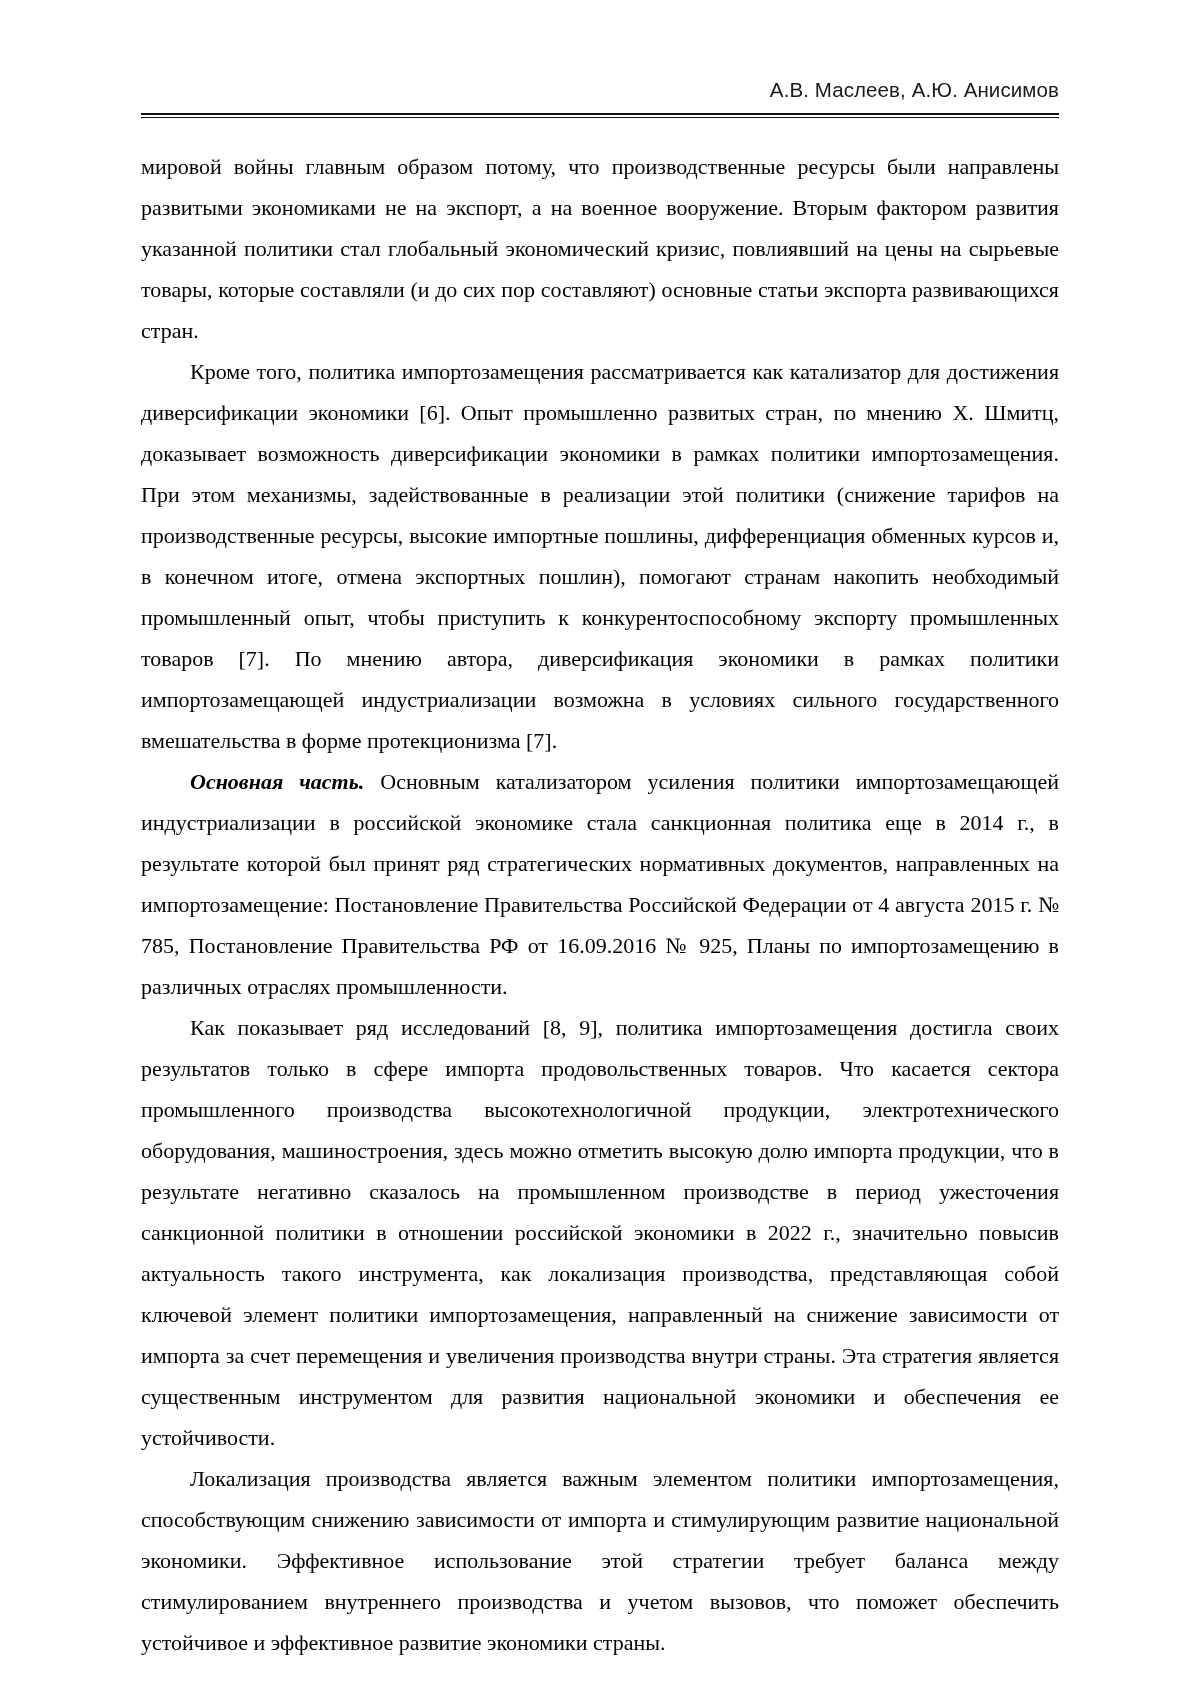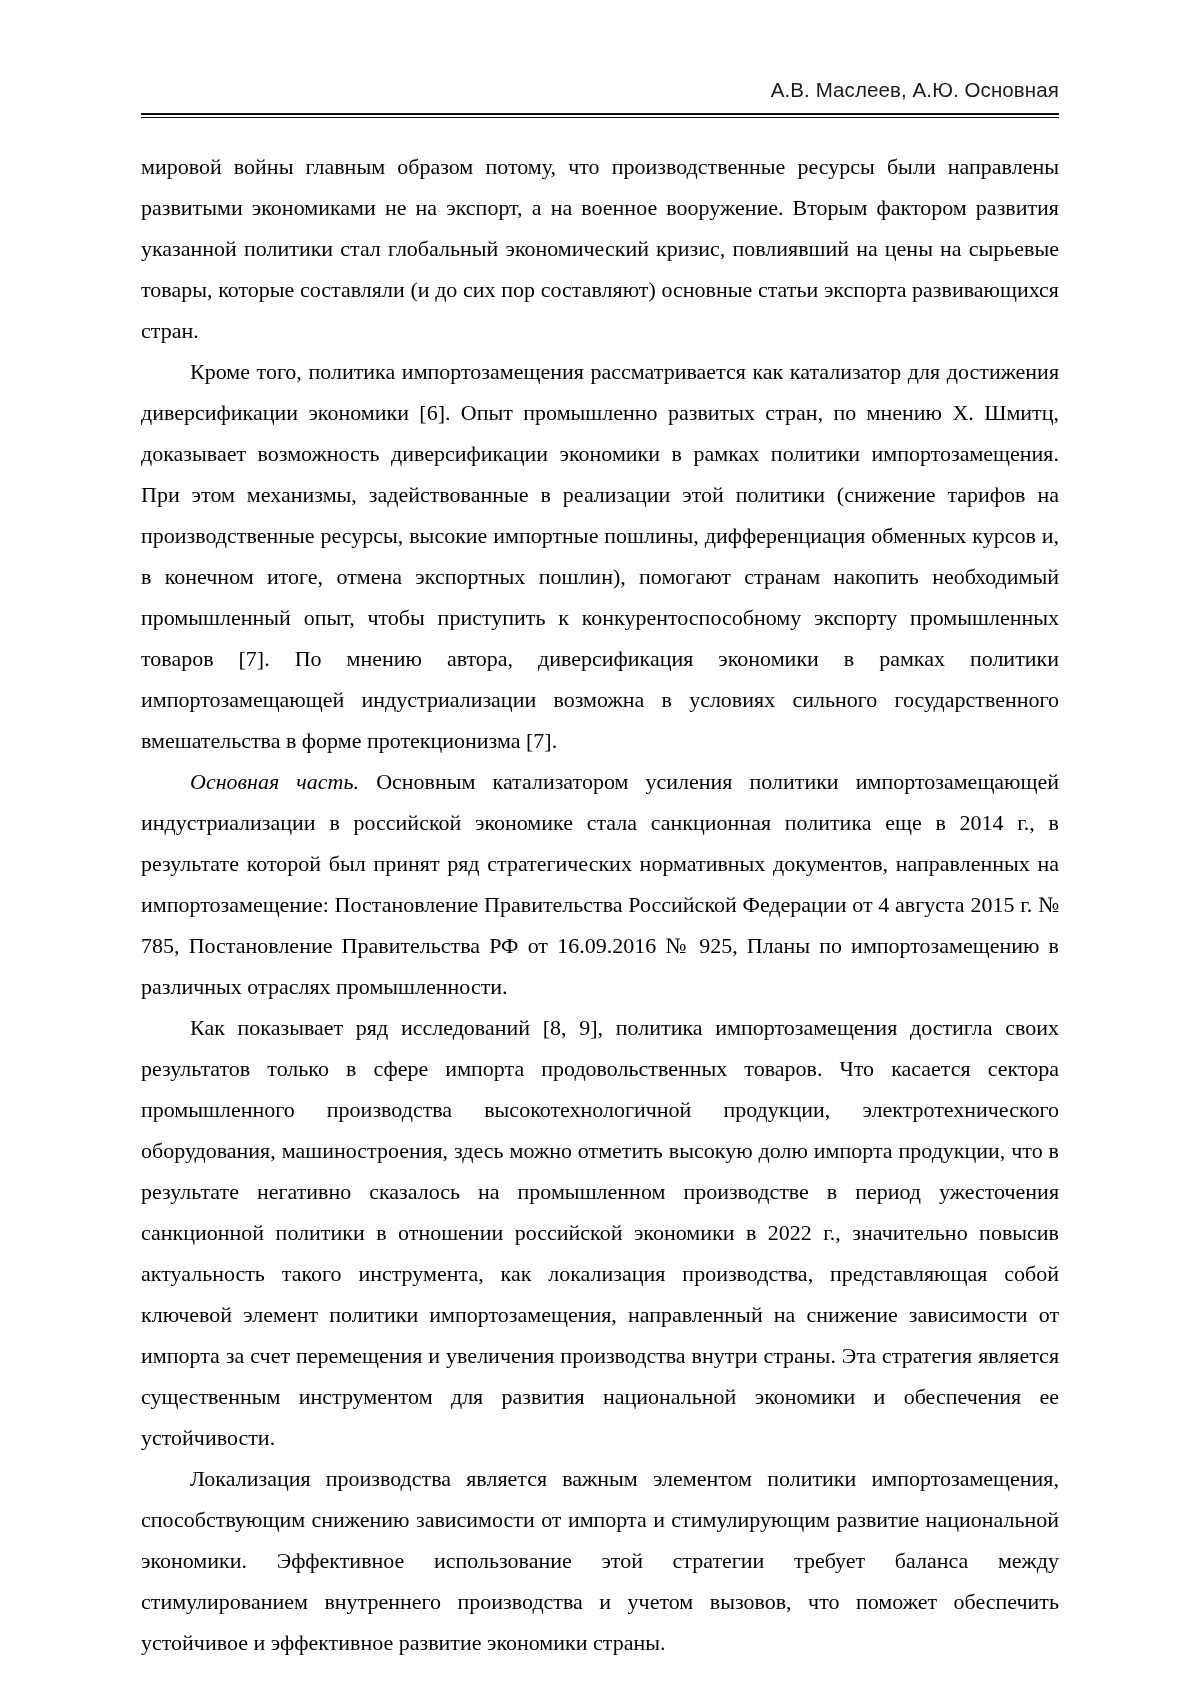--- a/index.html
+++ b/index.html
@@ -47,21 +47,21 @@
     hyphens: manual;
   }
   .body-text p {
     margin: 0;
     text-indent: 49px;
   }
   .body-text p.no-indent {
     text-indent: 0;
   }
   .run-in {
-    font-weight: normal;
+    font-weight: bold;
     font-style: italic;
   }
   .footer {
     position: absolute;
     left: 141px;
     right: 141px;
     bottom: 88px;
   }
   .rule-bottom {
     border-top: 1.1px solid #111111;
@@ -79,21 +79,21 @@
   }
 </style>
 </head>
 <body>
 
 <div class="page">
 
   <div class="content">
 
     <div class="header">
-      <span>А.В. Маслеев, А.Ю. Основная</span>
+      <span>А.В. Маслеев, А.Ю. Анисимов</span>
     </div>
 
     <div class="rule-top"></div>
     <div class="rule-top-thin"></div>
 
     <div class="body-text">
 
       <p class="no-indent"><span>мировой войны главным образом потому, что производственные ресурсы были направлены развитыми экономиками не на экспорт, а на военное вооружение. Вторым фактором развития указанной политики стал глобальный экономический кризис, повлиявший на цены на сырьевые товары, которые составляли (и до сих пор составляют) основные статьи экспорта развивающихся стран.</span></p>
 
       <p><span>Кроме того, политика импортозамещения рассматривается как катализатор для достижения диверсификации экономики [6]. Опыт промышленно развитых стран, по мнению Х. Шмитц, доказывает возможность диверсификации экономики в рамках политики импортозамещения. При этом механизмы, задействованные в реализации этой политики (снижение тарифов на производственные ресурсы, высокие импортные пошлины, дифференциация обменных курсов и, в конечном итоге, отмена экспортных пошлин), помогают странам накопить необходимый промышленный опыт, чтобы приступить к конкурентоспособному экспорту промышленных товаров [7]. По мнению автора, диверсификация экономики в рамках политики импортозамещающей индустриализации возможна в условиях сильного государственного вмешательства в форме протекционизма [7].</span></p>

